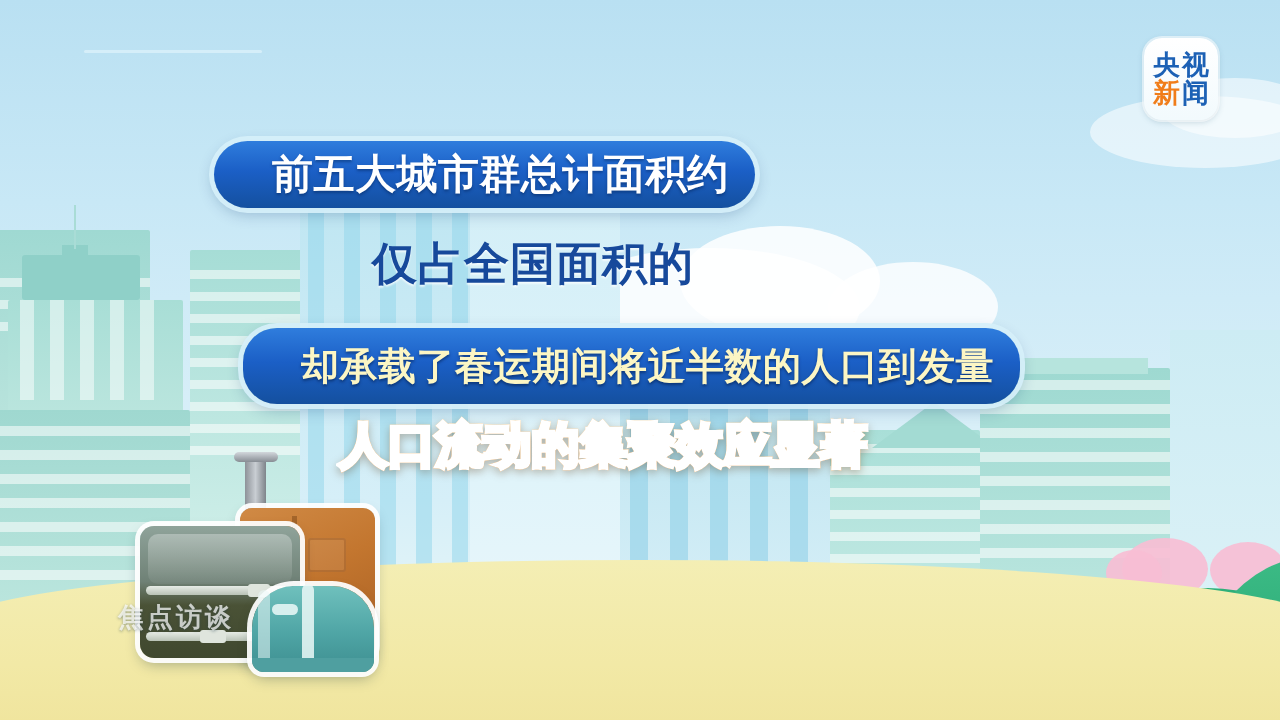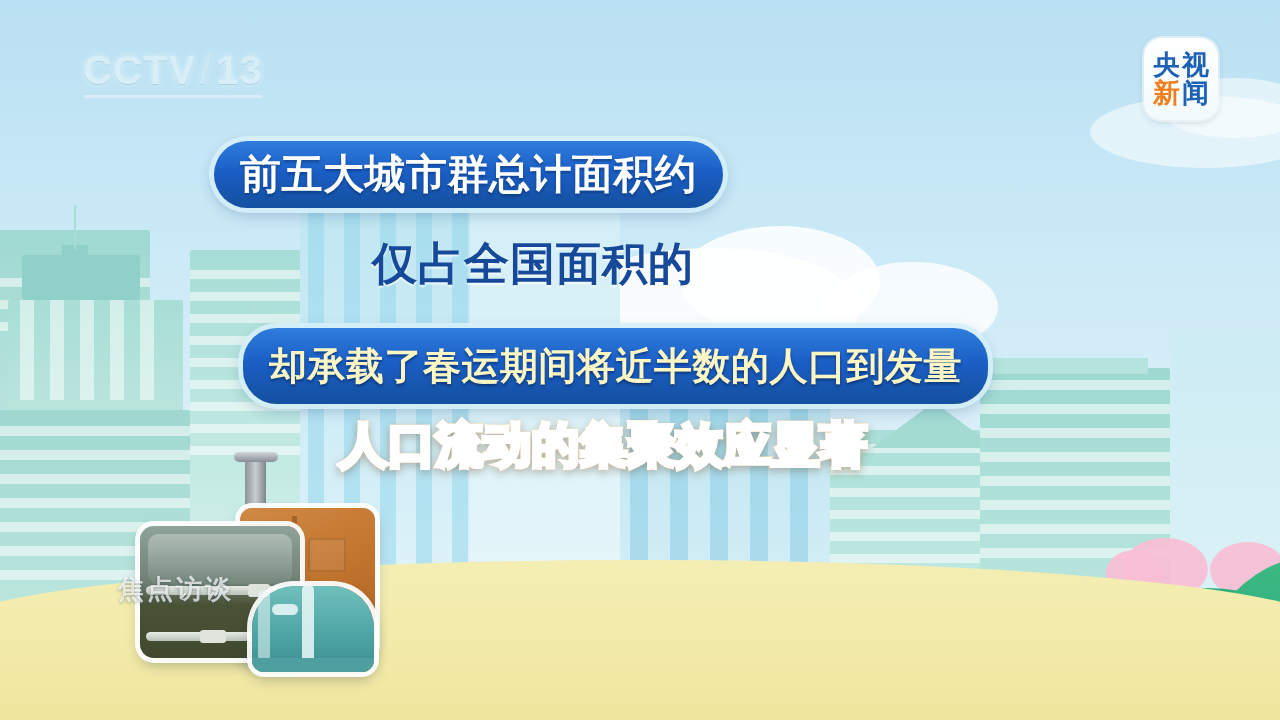--- a/index.html
+++ b/index.html
@@ -40,21 +40,21 @@
             box-shadow:0 0 0 5px rgba(255,255,255,.93), 0 6px 14px rgba(20,50,60,.35);}
 
   
   .pill{
     position:absolute;display:flex;align-items:center;
     background:linear-gradient(180deg,#2f7ddd 0%,#1b5fc6 45%,#14509f 100%);
     border-radius:34px;
     box-shadow:0 0 0 5px rgba(214,240,250,.92), 0 5px 16px rgba(10,50,110,.30);
     padding:0 26px;
   }
-  .pill .txt{white-space:nowrap;font-weight:700;letter-spacing:.5px;}
+  .pill .txt{white-space:nowrap;font-weight:700;letter-spacing:.5px;margin-left:32px;}
 
   .pill1{left:214px;top:141px;height:67px;}
   .pill1 .txt{color:#ffffff;font-size:41px;
               text-shadow:0 2px 3px rgba(0,30,80,.45);}
   .pill1 .big{font-size:55px;letter-spacing:0;padding:0 4px;
               font-family:"DejaVu Sans",sans-serif;font-weight:700;}
 
   .line2{position:absolute;left:372px;top:228px;height:72px;display:flex;align-items:center;justify-content:flex-end;}
   .line2 .t{white-space:nowrap;font-size:45px;font-weight:700;color:#17499b;
             text-shadow:0 2px 2px rgba(255,255,255,.75);letter-spacing:1px;}
@@ -87,21 +87,21 @@
 
   .ysxw{position:absolute;right:62px;top:38px;width:74px;height:82px;
         background:linear-gradient(180deg,#ffffff 0%,#f2fafd 100%);
         border-radius:18px;box-shadow:0 0 0 2px rgba(255,255,255,.55),0 2px 6px rgba(40,90,120,.25);
         display:flex;flex-direction:column;align-items:center;justify-content:center;gap:1px;}
   .ysxw .r{display:flex;gap:2px;line-height:1;}
   .ysxw .c{font-size:27px;font-weight:700;}
   .ysxw .blue{color:#1c61b5;}
   .ysxw .orange{color:#f07d1a;}
 
-  .show-wm{position:absolute;left:118px;top:572px;font-size:26px;font-weight:700;
+  .show-wm{position:absolute;left:118px;top:600px;font-size:26px;font-weight:700;
            color:rgba(255,255,255,.72);letter-spacing:3px;
            text-shadow:0 1px 3px rgba(30,60,70,.45);pointer-events:none;}
 </style>
 </head>
 <body>
 
 <div id="stage">
 
   <div>
     <div class="cloud soft" style="left:1090px;top:96px;width:230px;height:72px;"></div>
@@ -287,25 +287,20 @@
 
   <div class="pill pill3">
     <span class="txt">却承载了春运期间将近半数的人口到发量</span>
   </div>
 
   <div class="line4">
     <span class="t">人口流动的集聚效应显著</span>
   </div>
 
   <div class="cctv">
-    <div class="row1">
-      <span>CCTV</span>
-      <span class="slash">/</span>
-      <span>13</span>
-    </div>
     <div class="bar"></div>
   </div>
 
   <div class="ysxw">
     <div class="r">
       <span class="c blue">央</span>
       <span class="c blue">视</span>
     </div>
     <div class="r">
       <span class="c orange">新</span>

